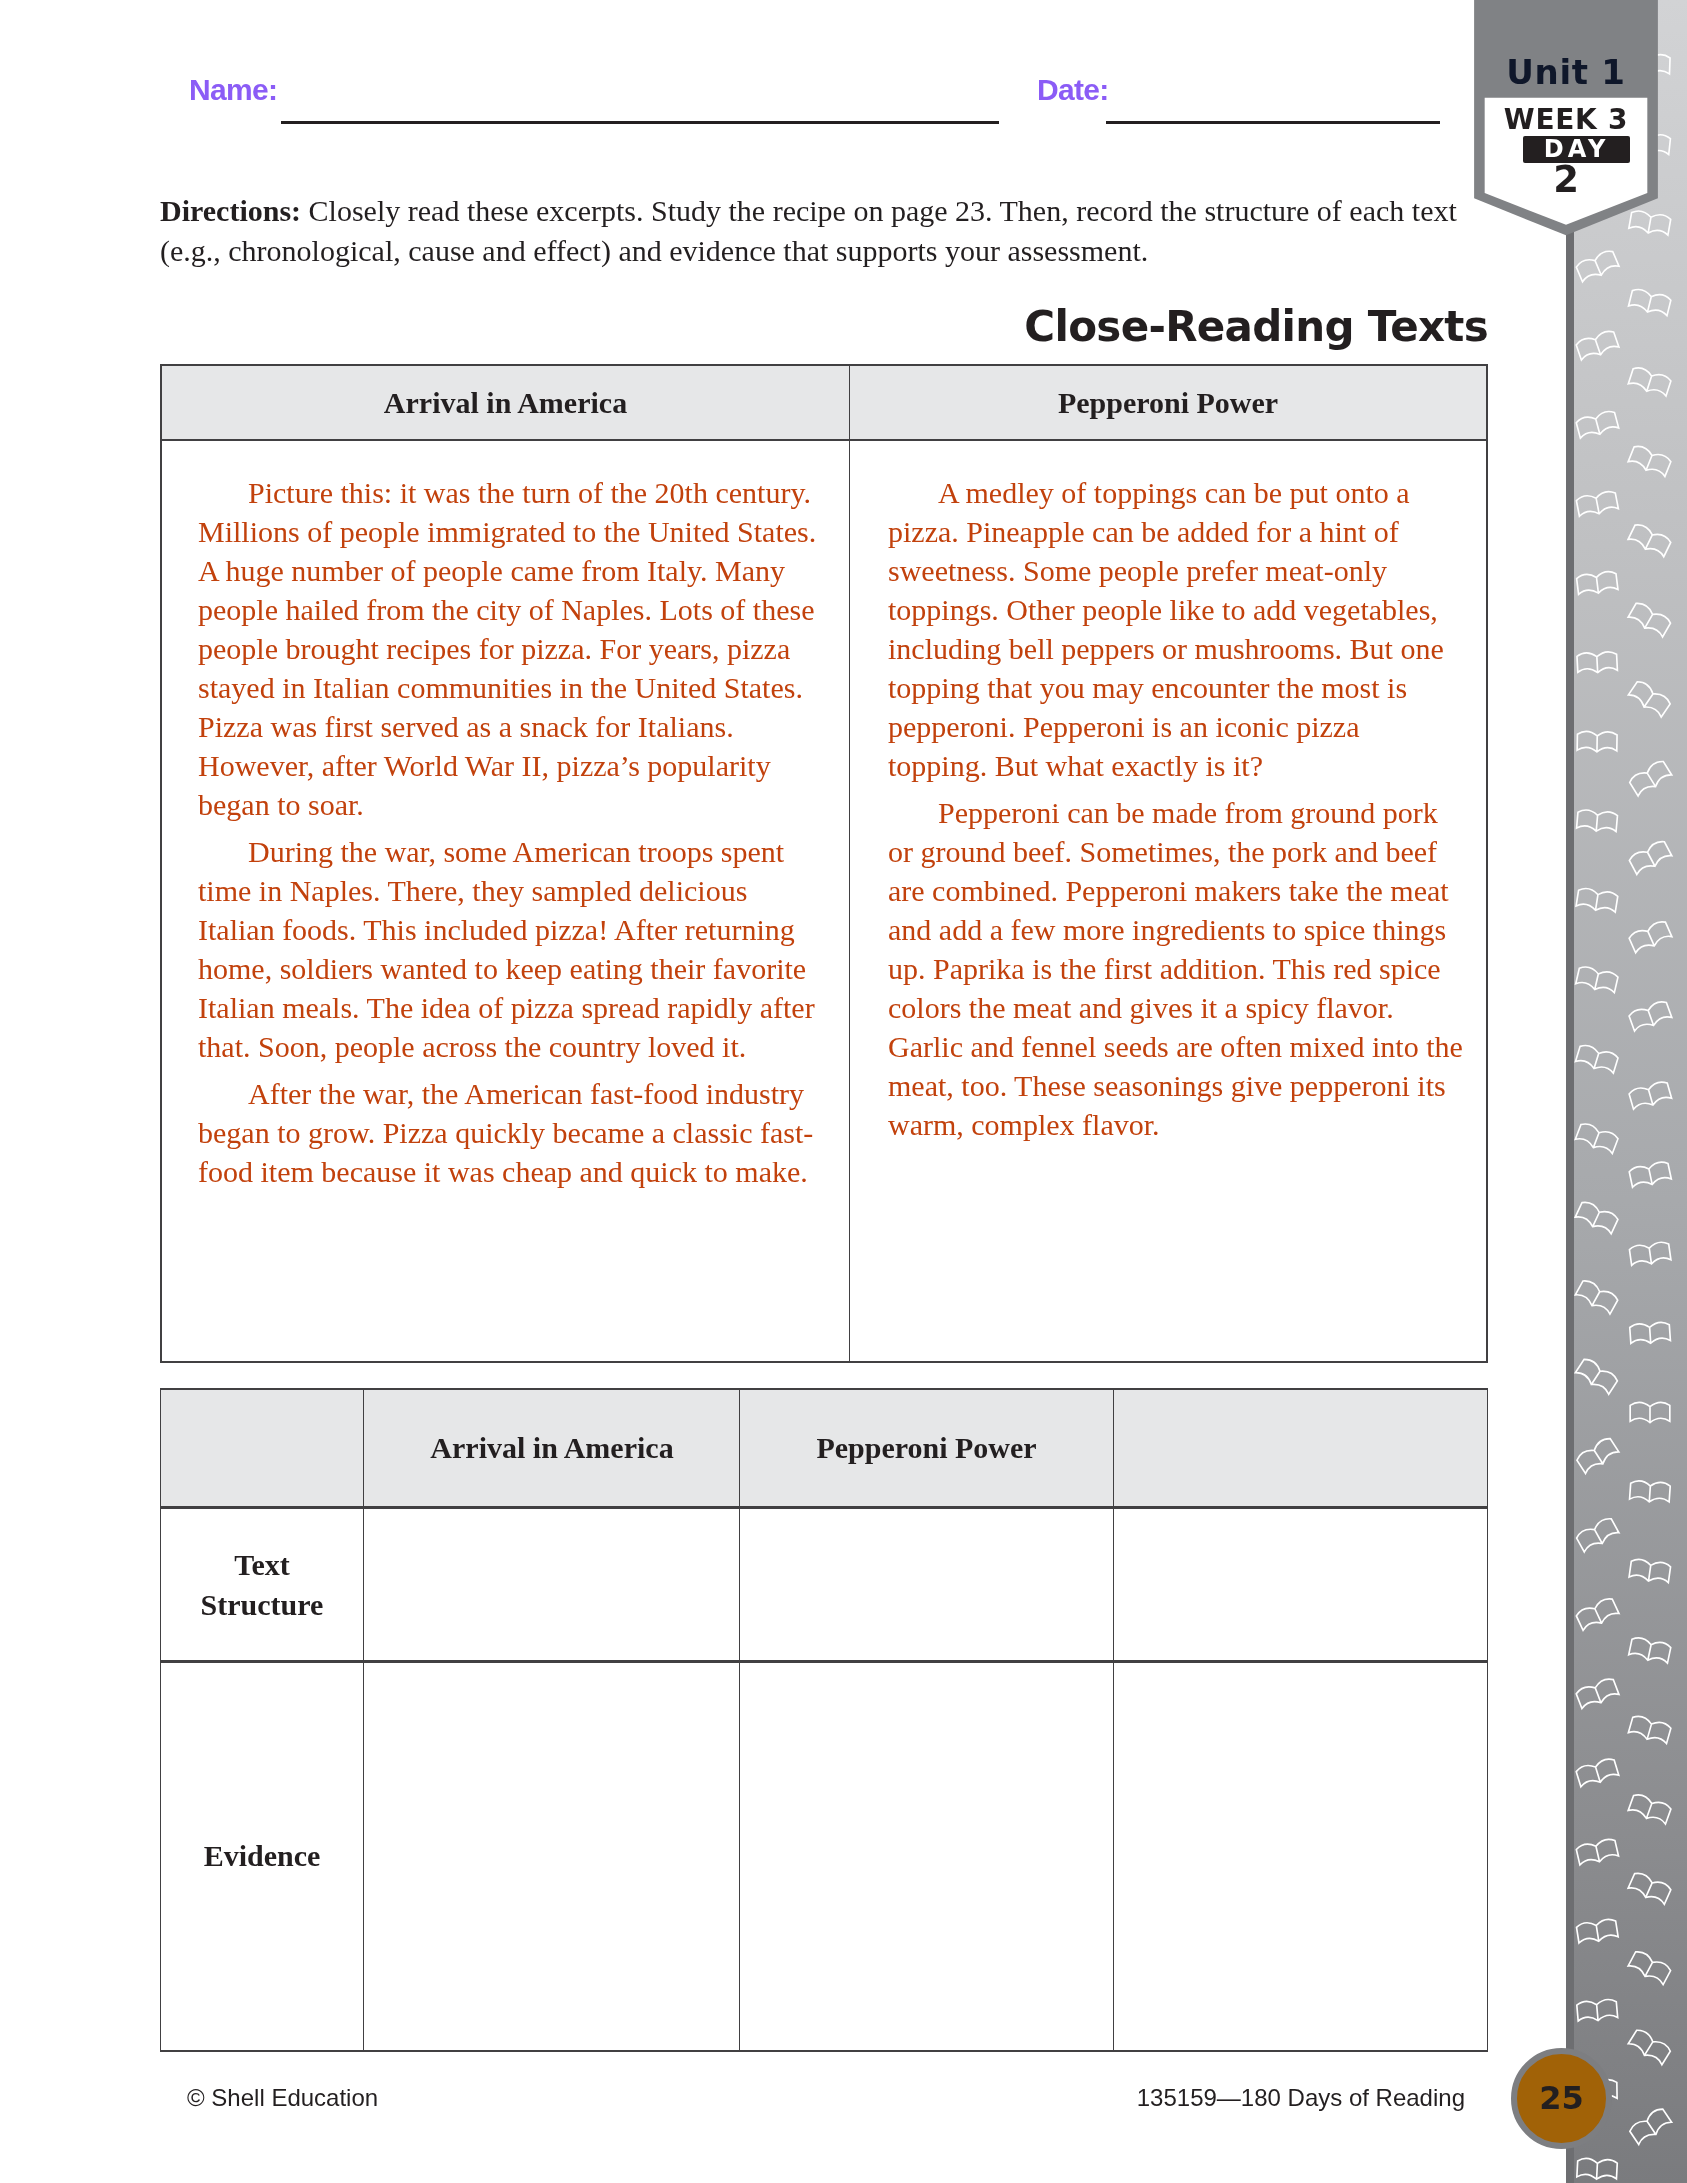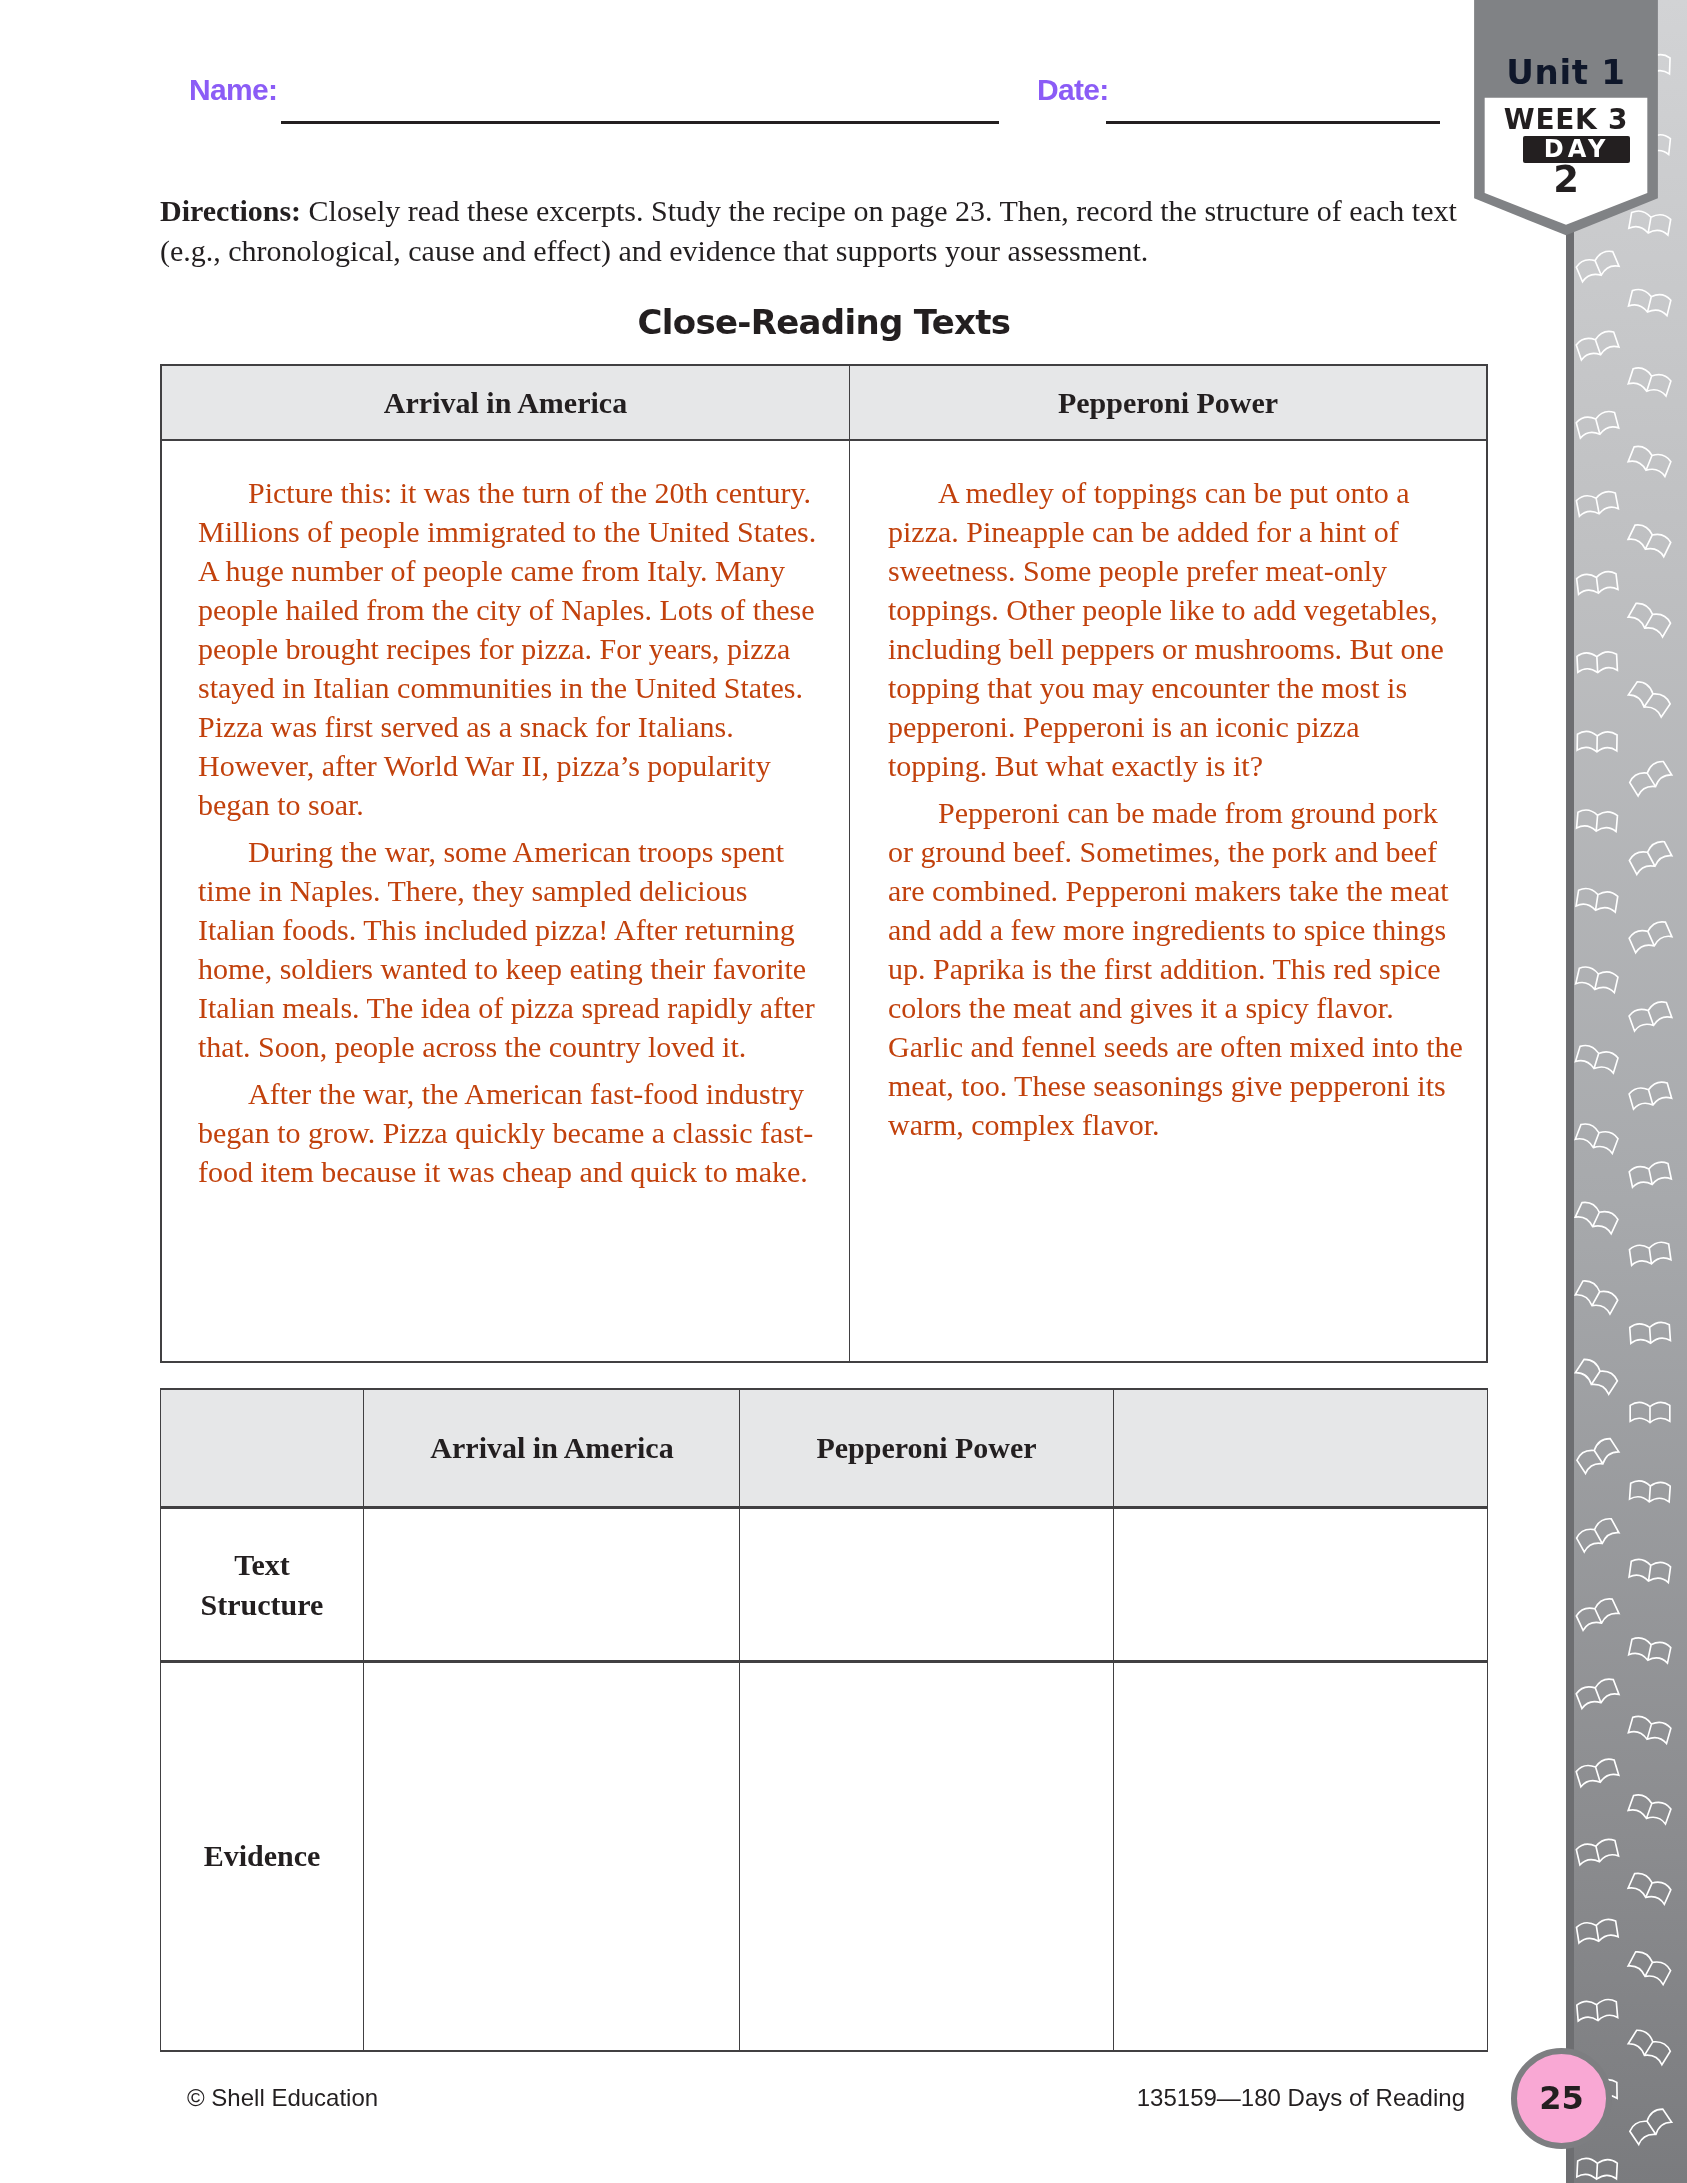--- a/index.html
+++ b/index.html
@@ -21,42 +21,42 @@
   .badge-num { position:absolute; left:0; width:192px; top:161px; text-align:center; font-family:"DejaVu Sans", sans-serif; font-weight:bold; font-size:37px; color:#231f20; line-height:37px; }
 
   
   .hdr-label { position:absolute; top:73px; font-family:"Liberation Sans", sans-serif; font-weight:bold; font-size:30px; color:#8b5cf6; letter-spacing:-0.7px;margin-left:16px; }
   .hdr-line { position:absolute; top:121px; height:2.6px; background:#231f20; }
 
   
   .directions { position:absolute; left:160px; top:191px; width:1336px; font-size:30px; line-height:40px; color:#231f20; }
   .directions b { font-weight:bold; }
 
-  .section-title { position:absolute; left:160px; width:1328px; top:302px; text-align:center; font-family:"DejaVu Sans", sans-serif; font-weight:bold; font-size:34px; color:#231f20; letter-spacing:-0.7px; }
+  .section-title { position:absolute; left:160px; width:1328px; top:302px; text-align:right; font-family:"DejaVu Sans", sans-serif; font-weight:bold; font-size:42px; color:#231f20; letter-spacing:-0.7px; }
 
   
   .t1 { position:absolute; left:160px; top:364px; width:1328px; height:999px; border:2px solid #414042; box-sizing:border-box; }
   .t1-head { position:absolute; left:0; top:0; right:0; height:73px; background:#e6e7e8; border-bottom:2px solid #414042; }
   .t1-divider { position:absolute; left:687px; top:0; bottom:0; width:1.3px; background:#414042; }
   .t1-hcell { position:absolute; top:0; height:73px; line-height:73px; text-align:center; font-weight:bold; font-size:30px; color:#231f20; }
   .passage { position:absolute; top:107px; font-size:30px; line-height:39px; color:#c2410c; }
   .passage p { margin:0 0 8px 0; text-indent:50px; }
 
   
   .t2 { position:absolute; left:160px; top:1388px; width:1328px; height:664px; border-top:2.6px solid #414042; border-bottom:2.6px solid #414042; border-left:1.3px solid #414042; border-right:1.3px solid #414042; box-sizing:border-box; }
   .t2-headbg { position:absolute; left:0; top:0; right:0; height:118px; background:#e6e7e8; }
   .t2-hline { position:absolute; left:0; right:0; height:2.6px; background:#414042; }
   .t2-vline { position:absolute; top:0; bottom:0; width:1.3px; background:#414042; }
   .t2-cell { position:absolute; display:flex; align-items:center; justify-content:center; text-align:center; font-weight:bold; font-size:30px; line-height:40px; color:#231f20; }
   .t2-input { position:absolute; }
 
   
   .footer-left { position:absolute; left:171px; top:2084px; font-family:"Liberation Sans", sans-serif; font-size:24px; color:#231f20;margin-left:16px; }
   .footer-right { position:absolute; right:222px; top:2084px; font-family:"Liberation Sans", sans-serif; font-size:24px; color:#231f20;text-align:center; }
-  .page-circle { position:absolute; left:1511px; top:2048px; width:89px; height:89px; border-radius:50%; background:#f9a8d4; border:6px solid #7d7e81; }
+  .page-circle { position:absolute; left:1511px; top:2048px; width:89px; height:89px; border-radius:50%; background:#a16207; border:6px solid #7d7e81; }
   .page-num { position:absolute; left:0; top:0; width:89px; height:89px; line-height:89px; text-align:center; font-family:"DejaVu Sans", sans-serif; font-weight:bold; font-size:32px; color:#231f20; }
 </style>
 </head>
 <body>
 
 <div class="sidebar">
   <div class="sidebar-edge"></div>
   <div class="sidebar-band">
     <svg id="book-pattern" width="113" height="2183" viewBox="0 0 171 3300">
         <g transform="translate(35,40) rotate(-35)" fill="none" stroke="#ffffff" stroke-width="2.5">

